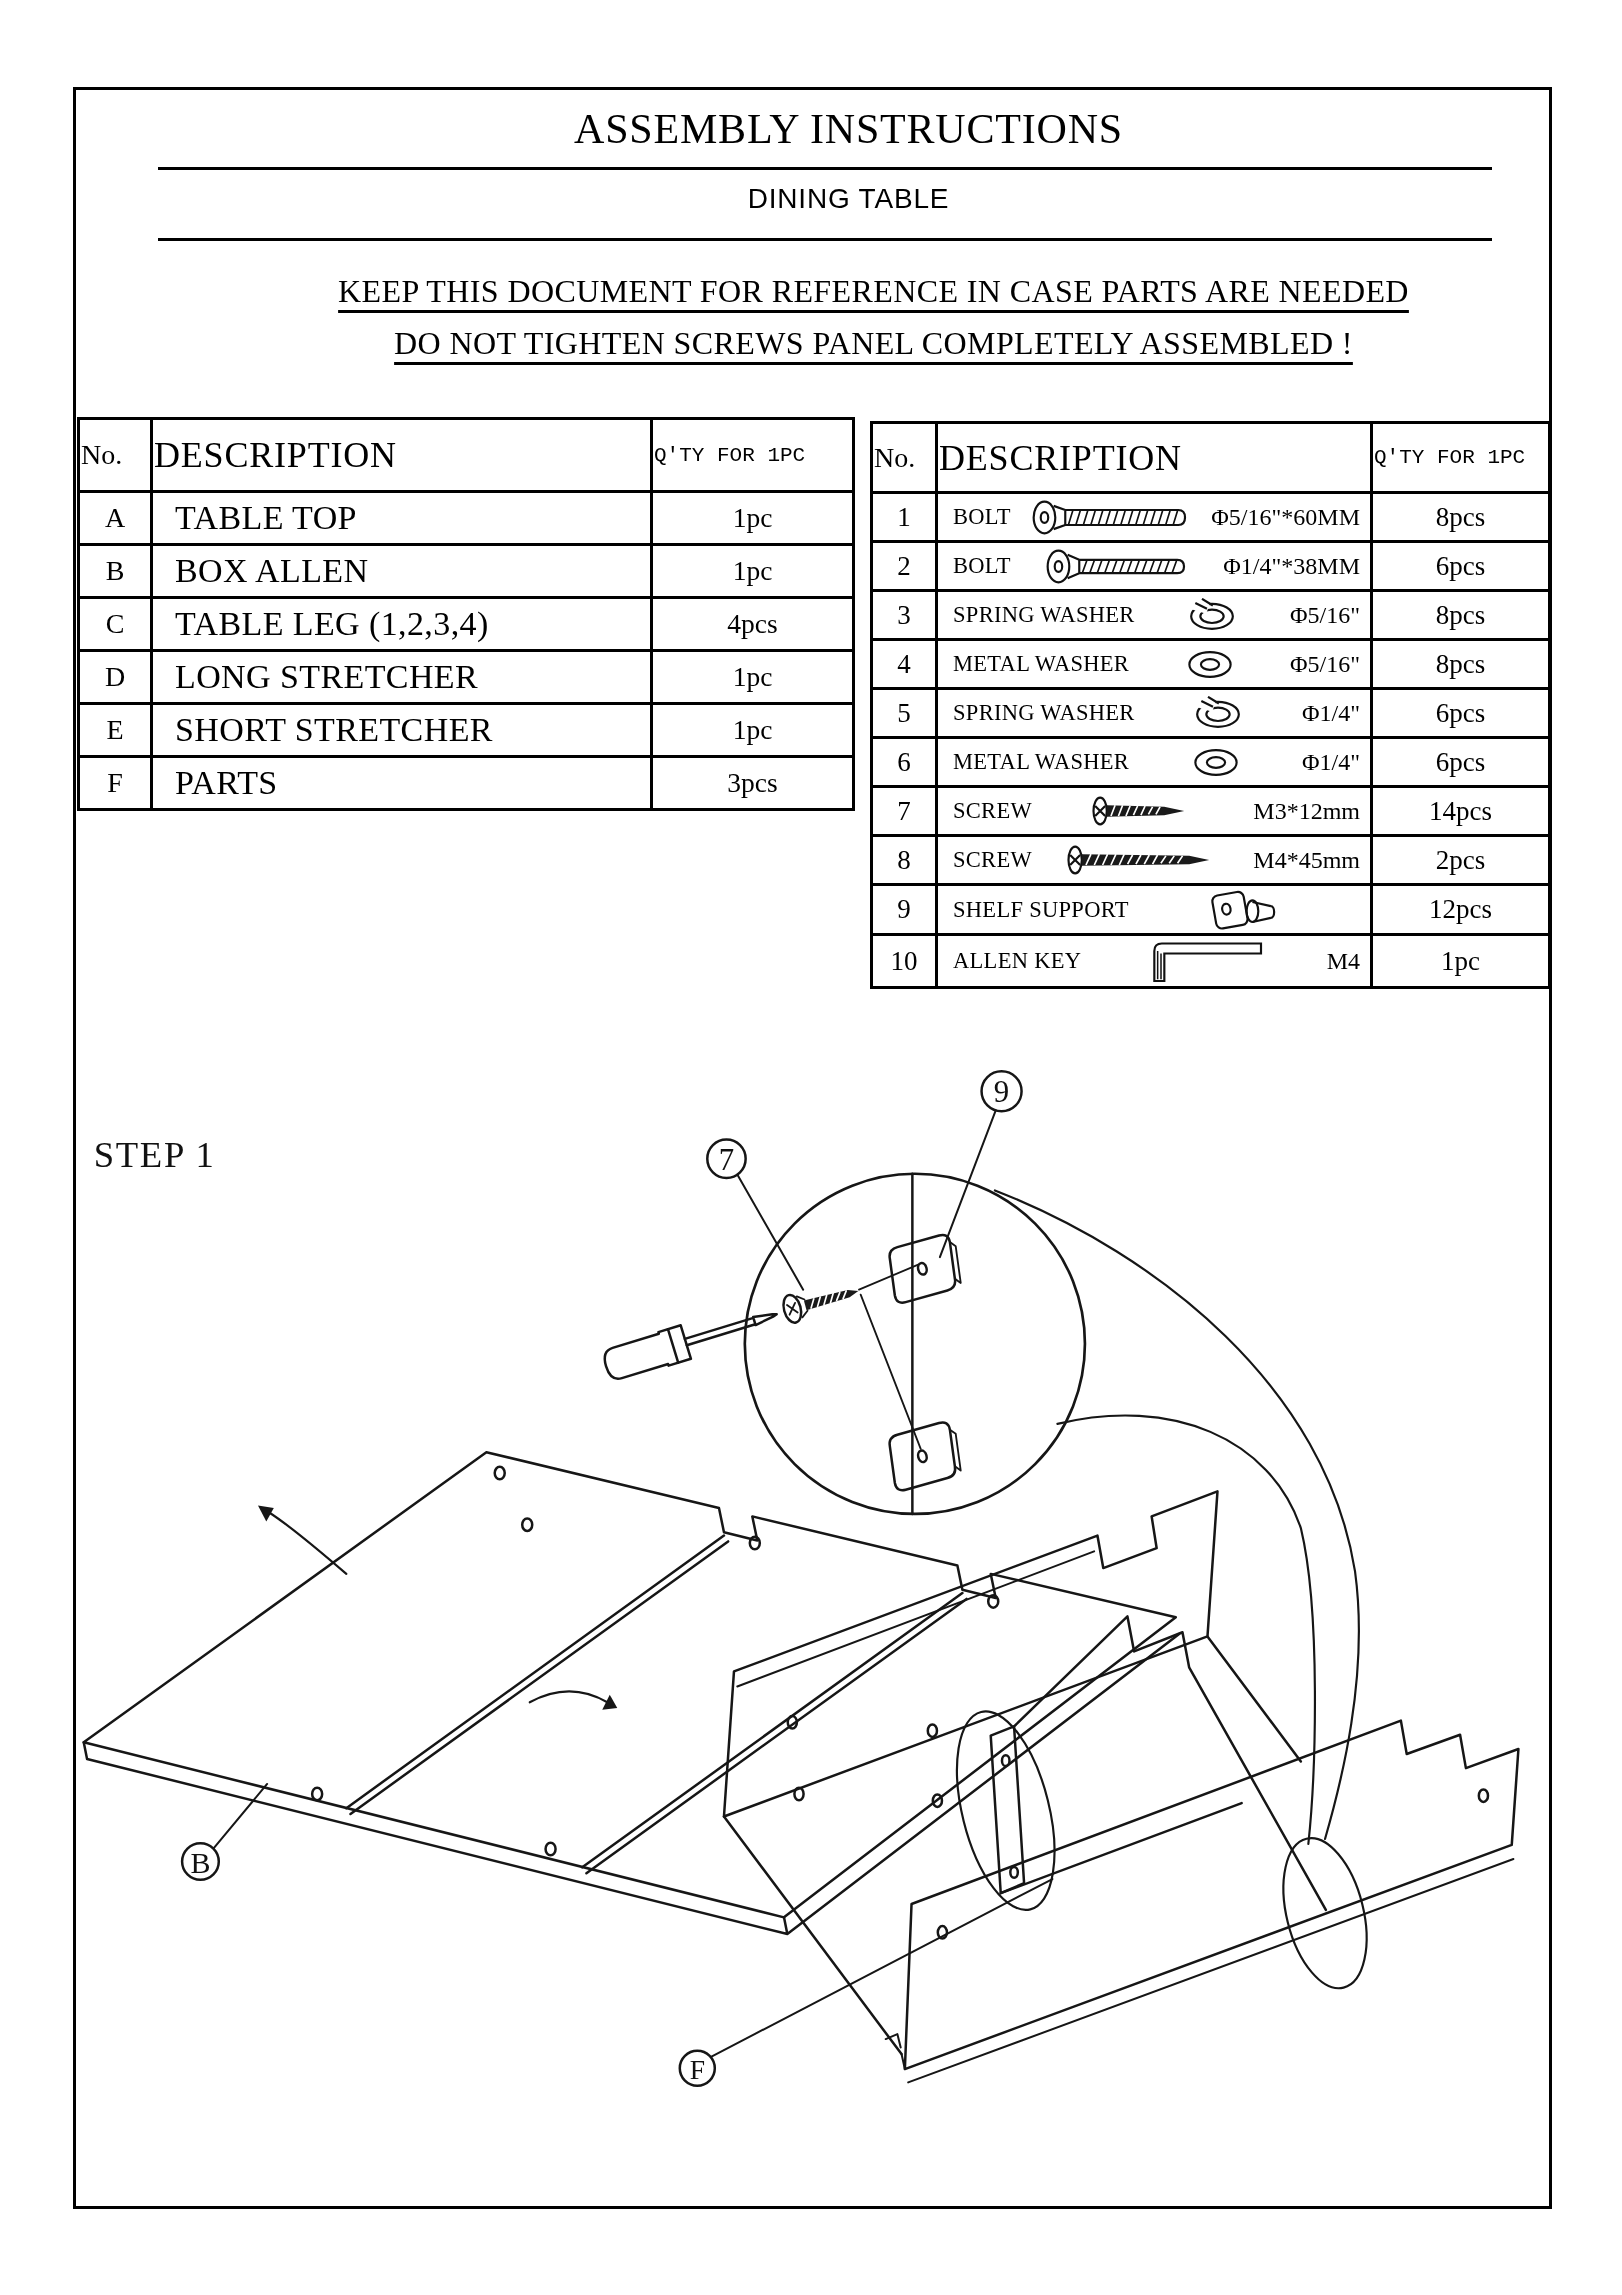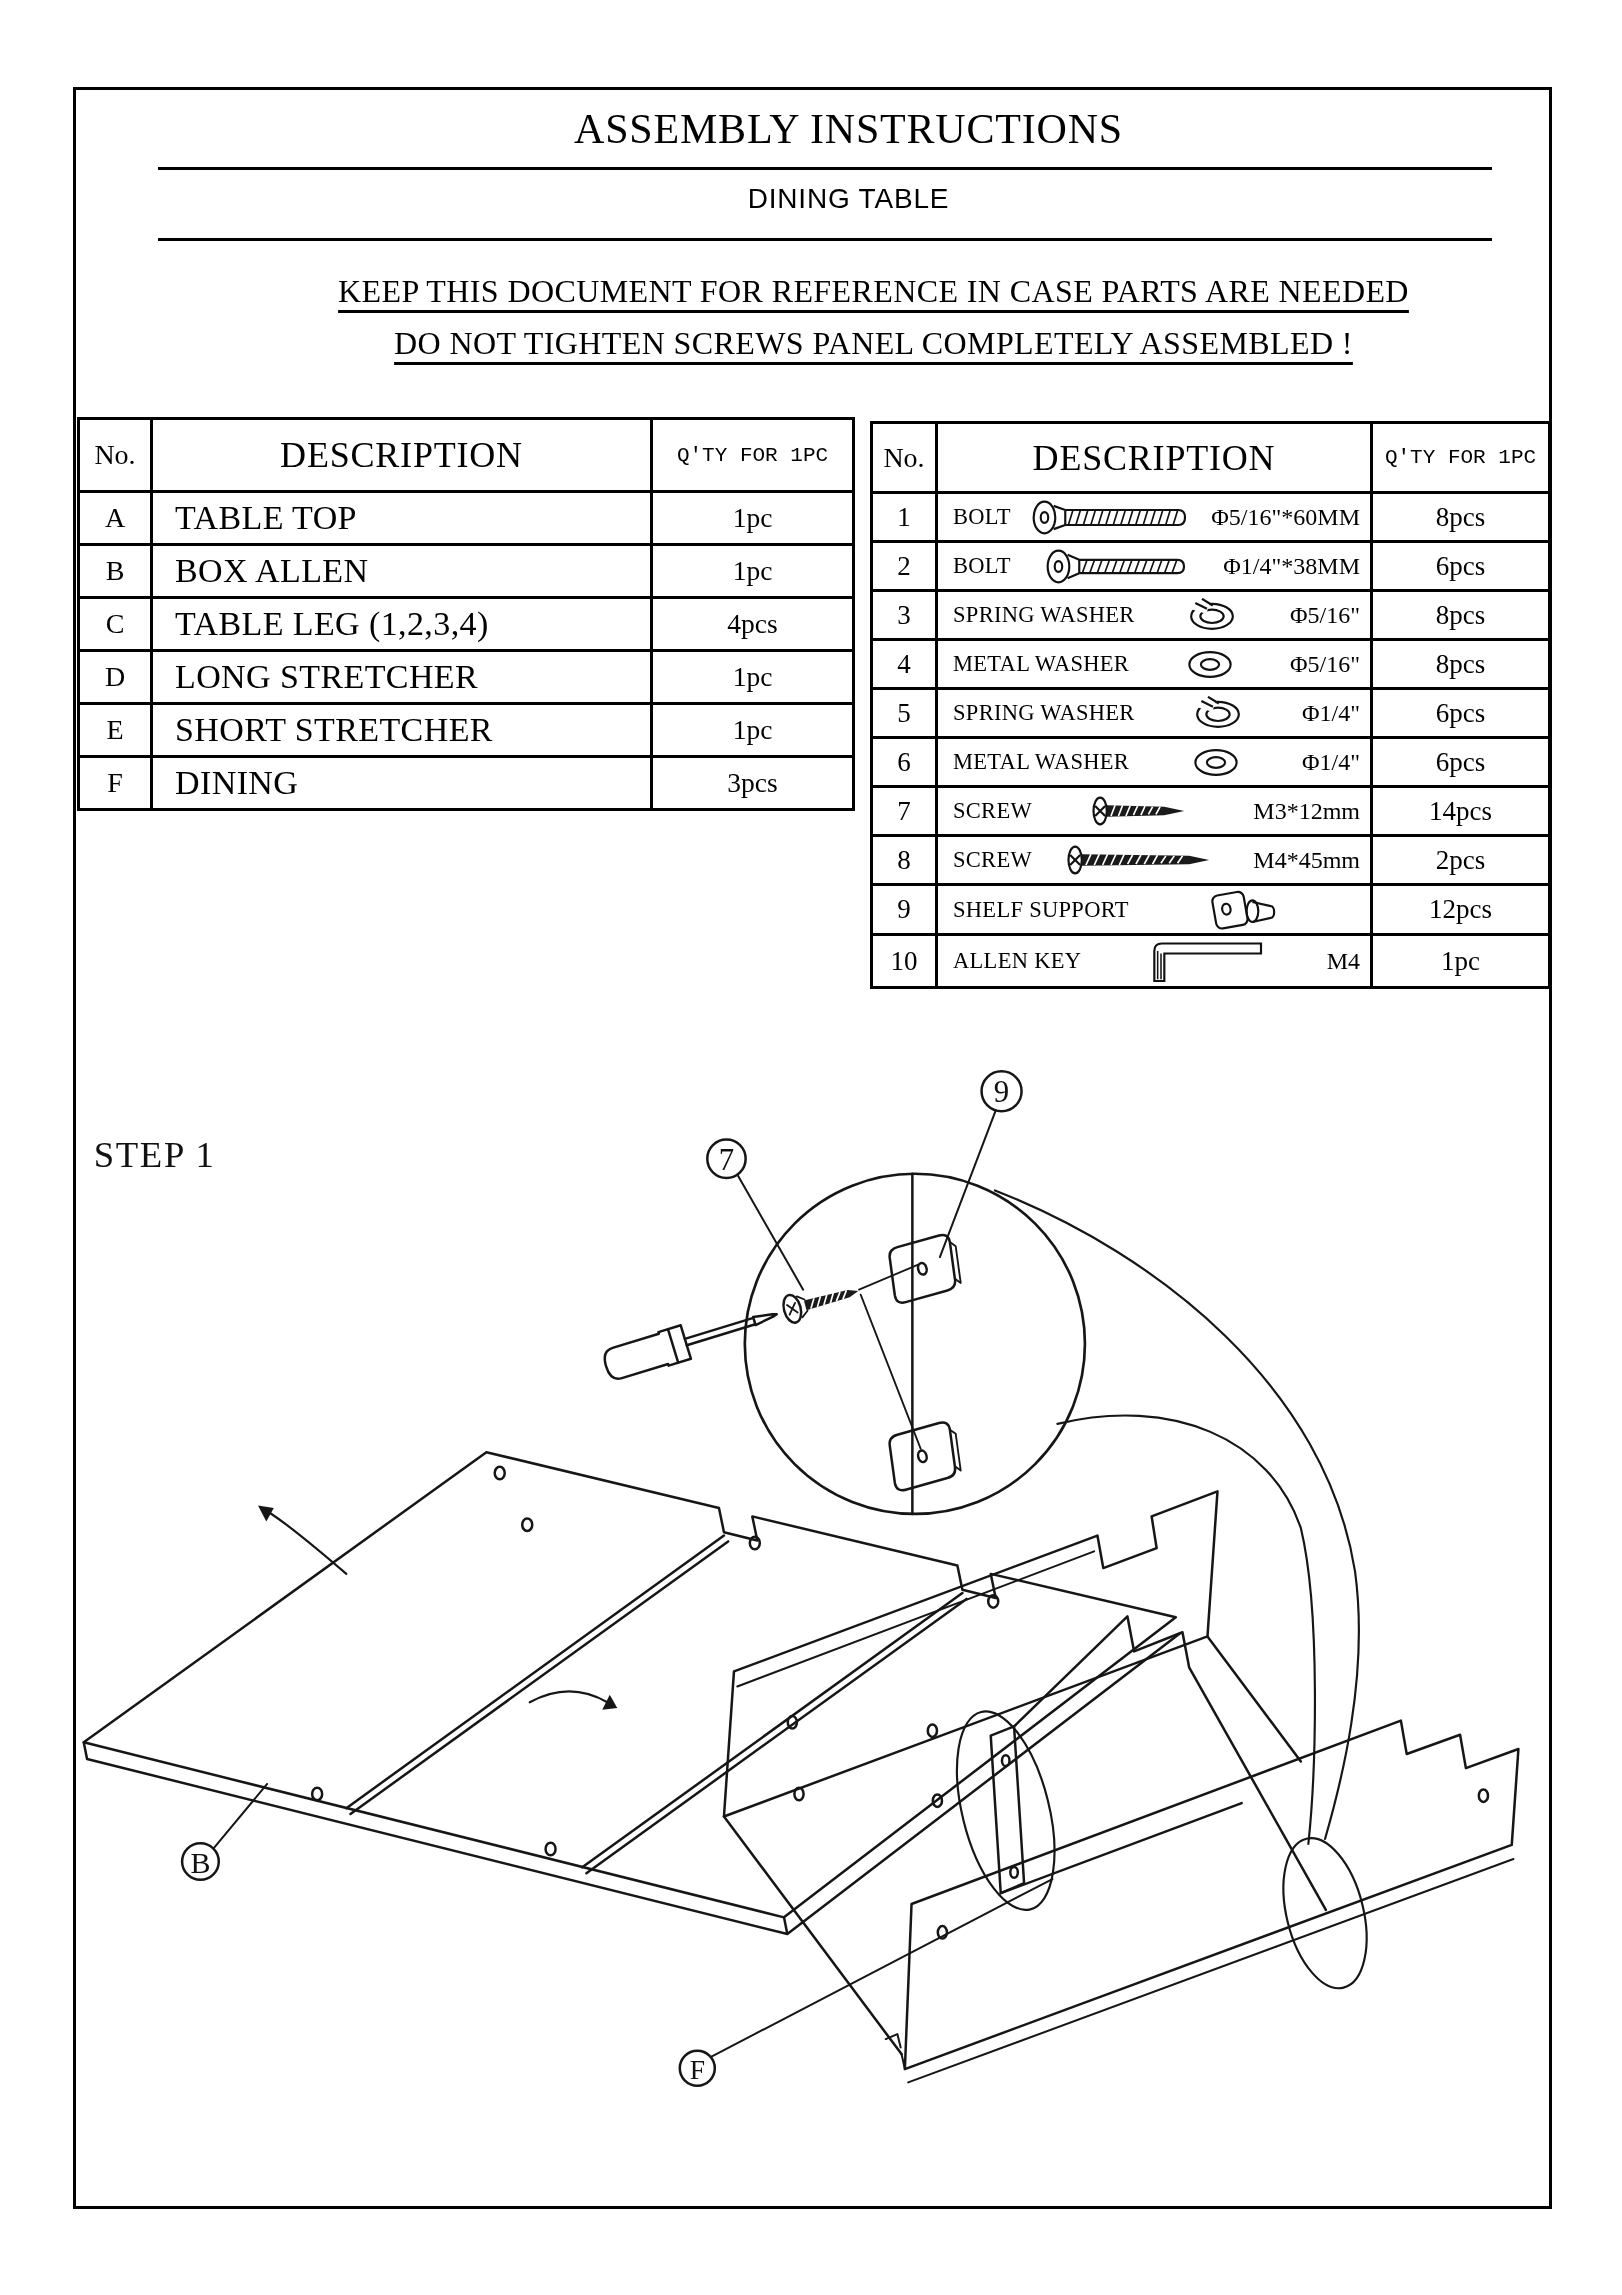--- a/index.html
+++ b/index.html
@@ -16,21 +16,21 @@
   .warn span{text-decoration:underline;text-decoration-thickness:2.9px;}
   .warn1{top:273px;}
   .warn2{top:325px;}
 
   table.spec{position:absolute;border-collapse:collapse;table-layout:fixed;}
   table.spec td{border:3.3px solid #000;overflow:hidden;}
   table.parts{left:77px;top:417px;width:775px;}
   table.hw{left:870px;top:421px;width:679px;}
   .parts .col-no{width:73px;}  .parts .col-desc{width:500px;} .parts .col-qty{width:202px;}
   .hw .col-no{width:65px;}     .hw .col-desc{width:435px;}    .hw .col-qty{width:178px;}
-  tr.hdr td{text-align:center;}
+  tr.hdr td{text-align:left;}
   .parts tr.hdr{height:73px;} .hw tr.hdr{height:70px;}
   .h-no{font-size:28px;} .h-desc{font-size:36px;letter-spacing:0.8px;} .h-qty{font-size:21px;font-family:Liberation Mono, monospace;}
   .parts tr.row{height:53px;} .hw tr.row{height:49px;}
   td.c-no{text-align:center;font-size:28px;}
   .parts td.c-desc{font-size:34px;padding-left:22px;letter-spacing:0.4px;}
   td.c-qty{text-align:center;font-size:27.5px;}
   .hw td.c-no{font-size:27px;}
   .hw td.c-qty{font-size:27px;}
   td.c-desc.hwcell{padding:0 10px 0 15px;}
   .hwflex{display:flex;align-items:center;width:100%;}
@@ -92,21 +92,21 @@
         <td class="c-desc">LONG STRETCHER</td>
         <td class="c-qty">1pc</td>
       </tr>
       <tr class="row">
         <td class="c-no">E</td>
         <td class="c-desc">SHORT STRETCHER</td>
         <td class="c-qty">1pc</td>
       </tr>
       <tr class="row">
         <td class="c-no">F</td>
-        <td class="c-desc">DINING</td>
+        <td class="c-desc">PARTS</td>
         <td class="c-qty">3pcs</td>
       </tr>
     </tbody>
 </table>
 
 <table class="spec hw">
   <colgroup>
       <col class="col-no">
       <col class="col-desc">
       <col class="col-qty">

